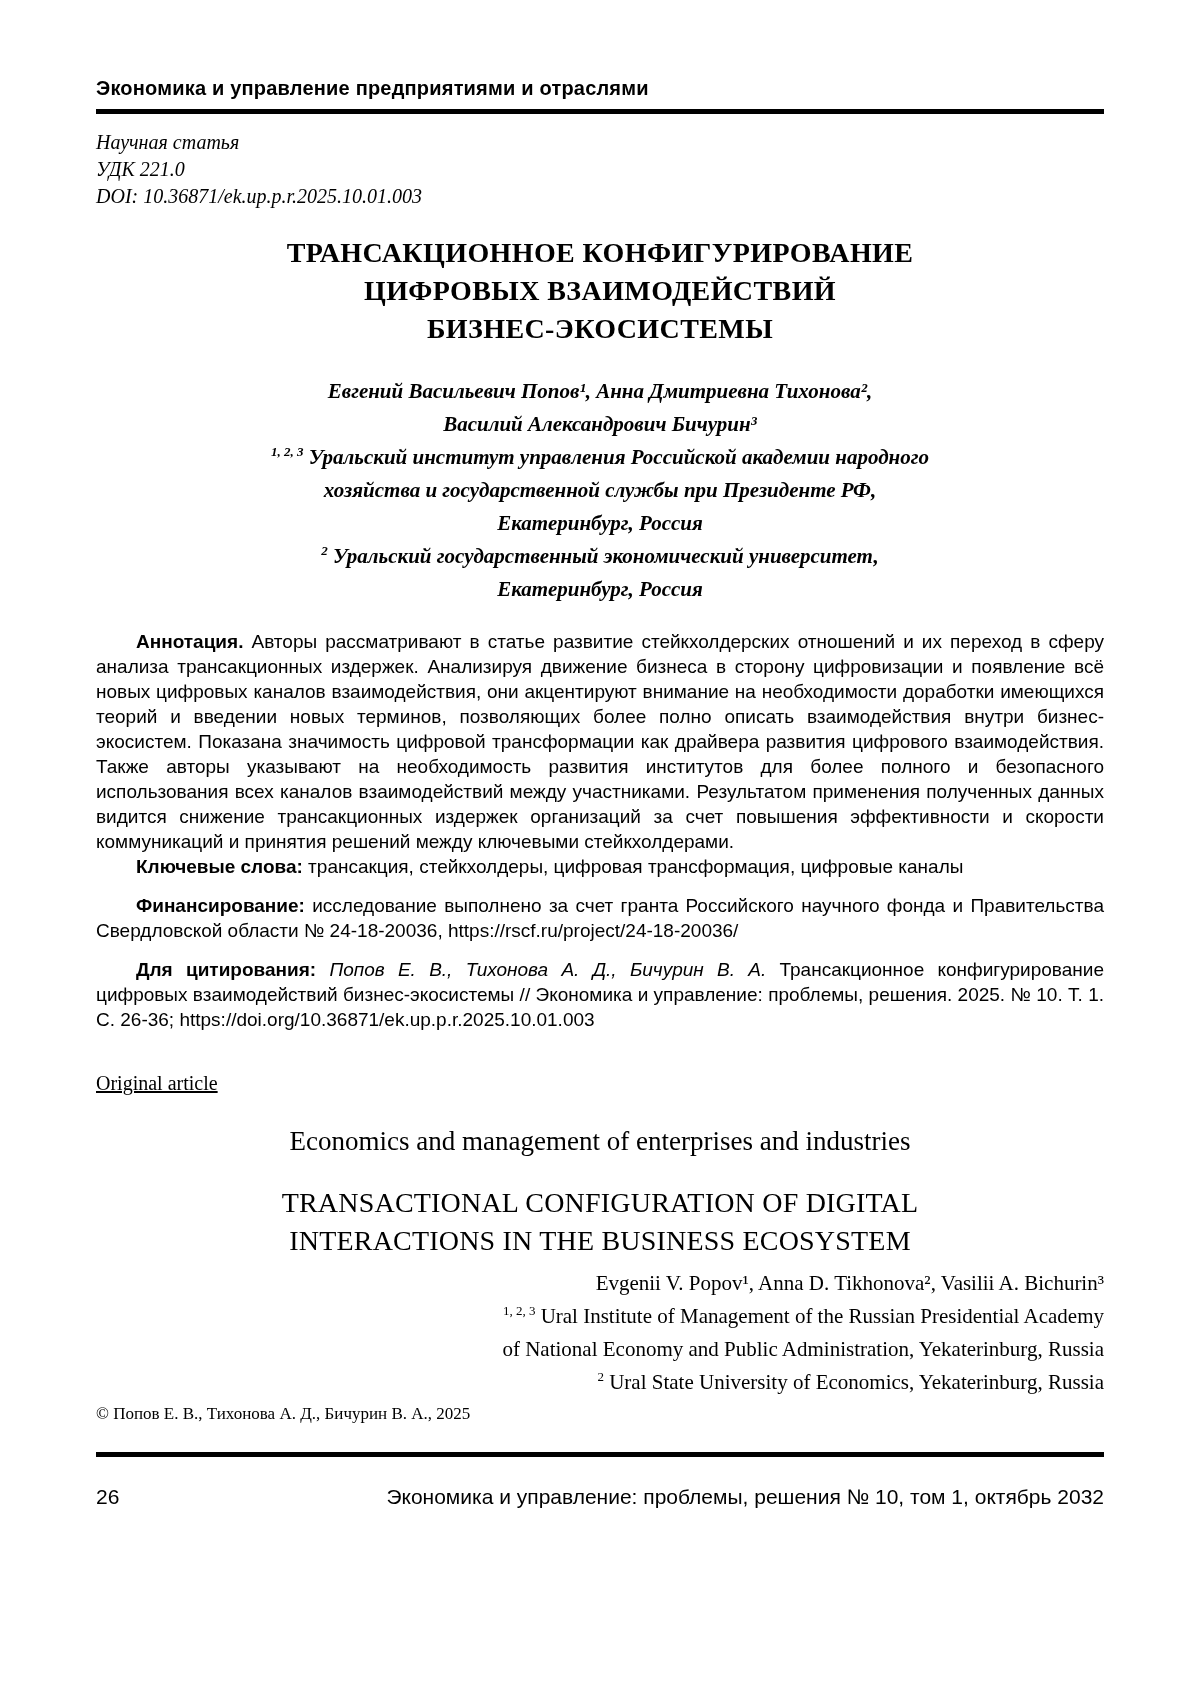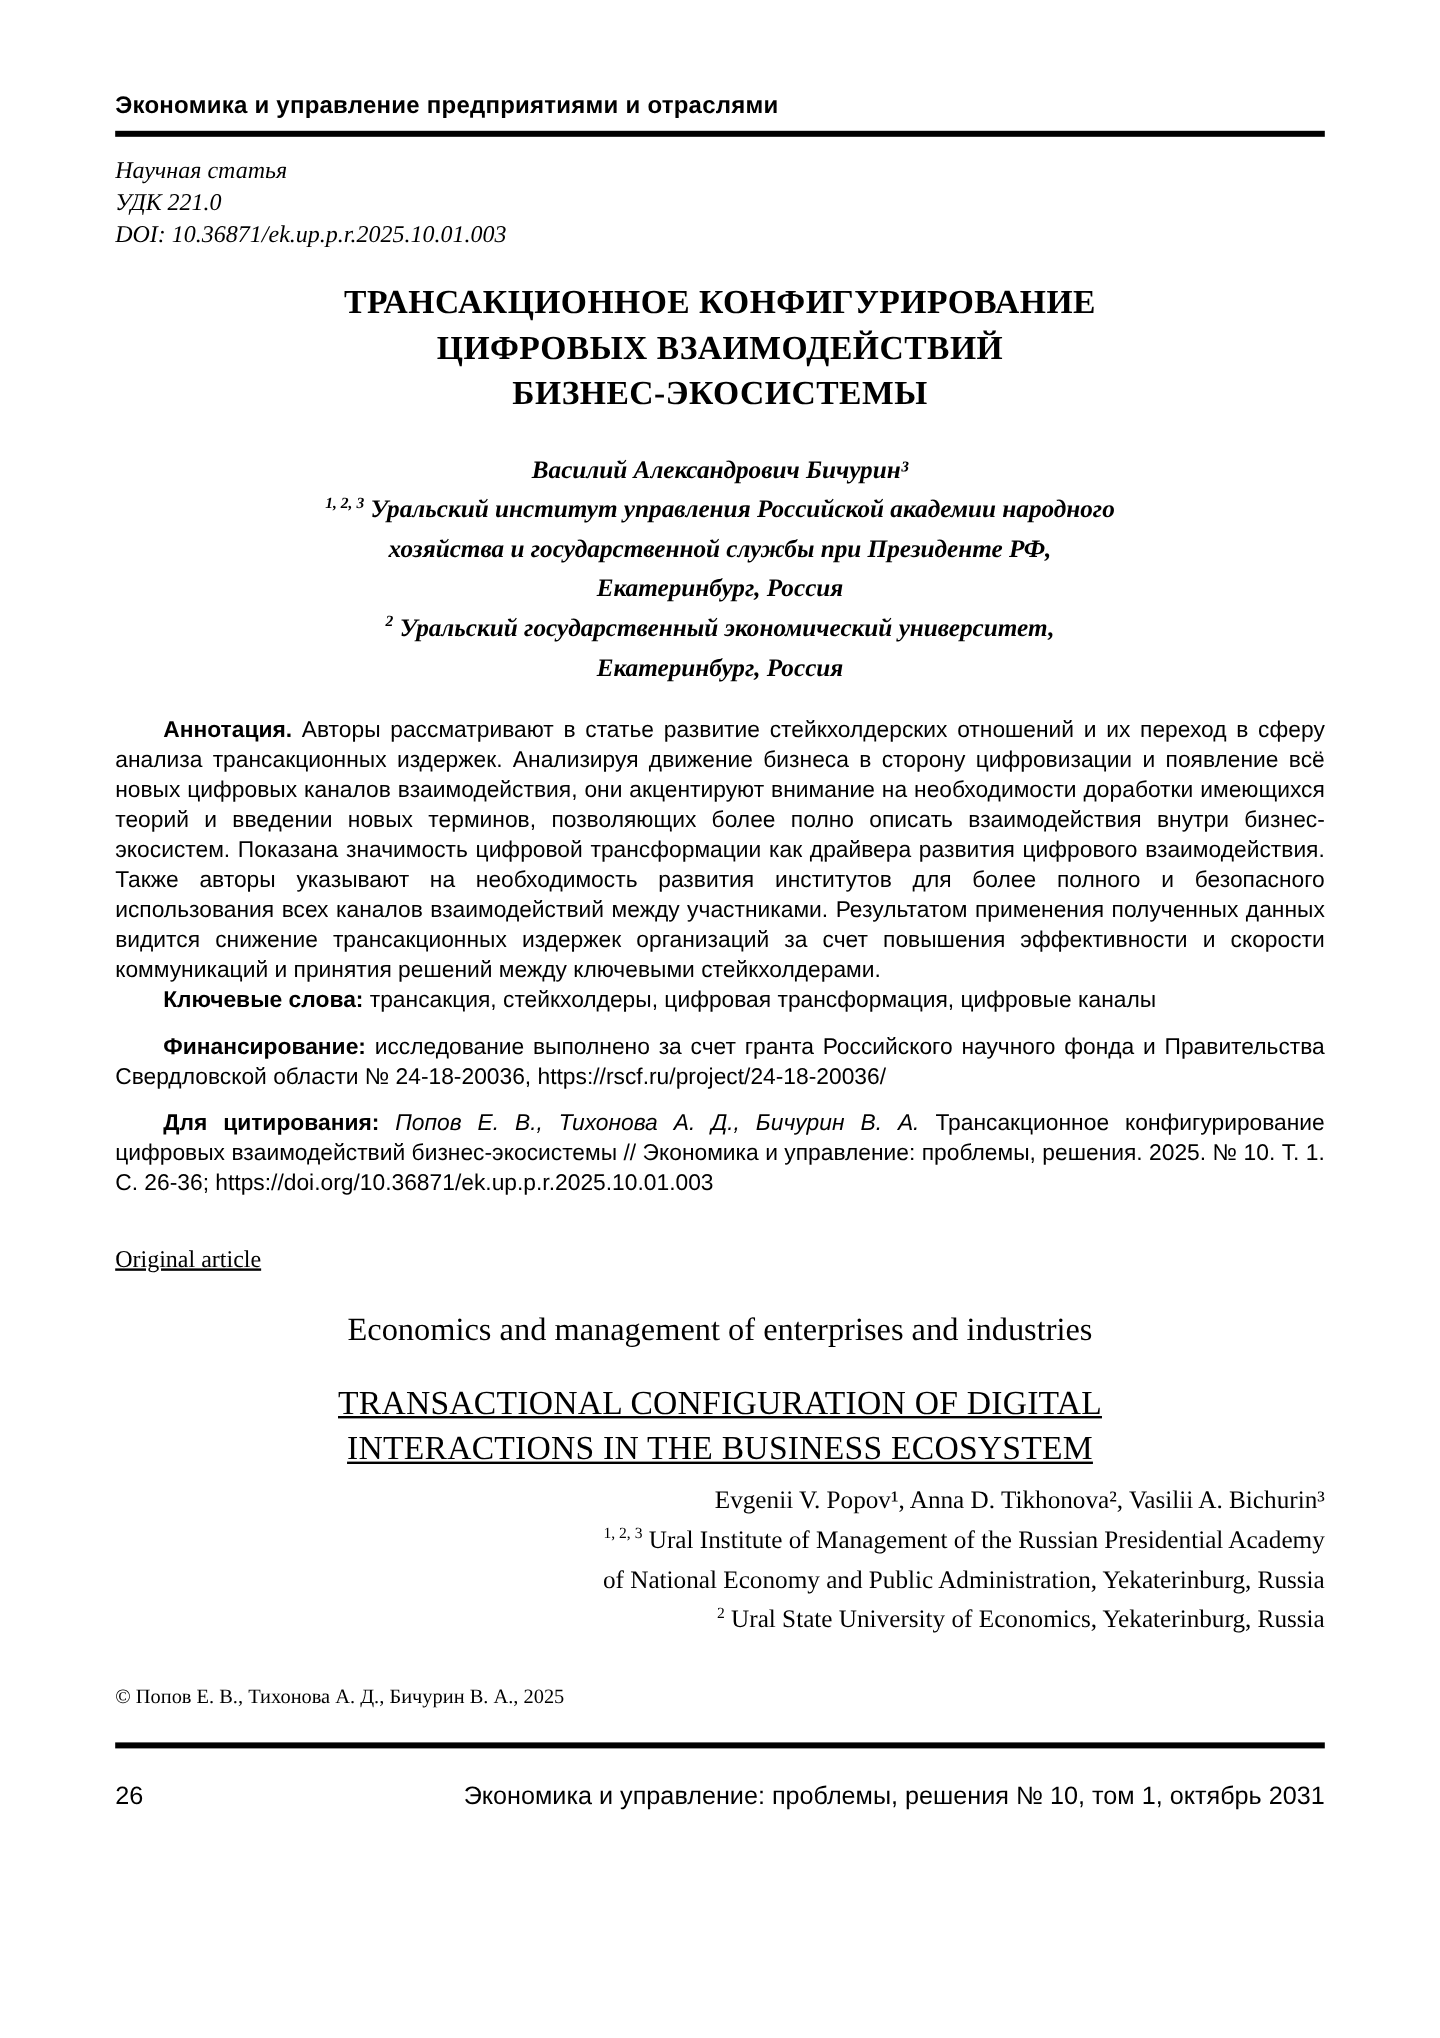--- a/index.html
+++ b/index.html
@@ -64,21 +64,20 @@
     line-height: 34px;
   }
   .title-en {
     margin-top: 26px;
     text-align: center;
     font-weight: normal;
     font-size: 28px;
     line-height: 38px;
     white-space: pre-line;
     letter-spacing: 0.2px;
-    text-decoration: underline;
   }
   .authors-en {
     margin-top: 4px;
     text-align: right;
     font-size: 21px;
     line-height: 27px;
   }
   .copyright { position: absolute; left: 96px; top: 1404px; font-size: 17px; }
   .page-footer { position: absolute; left: 96px; right: 96px; top: 1452px; text-align: right; }
   .footer-row {
@@ -104,20 +103,21 @@
     <div>Научная статья</div>
     <div>УДК 221.0</div>
     <div>DOI: 10.36871/ek.up.p.r.2025.10.01.003</div>
   </section>
 
   <h1 class="title-ru">ТРАНСАКЦИОННОЕ КОНФИГУРИРОВАНИЕ
 ЦИФРОВЫХ ВЗАИМОДЕЙСТВИЙ
 БИЗНЕС-ЭКОСИСТЕМЫ</h1>
 
   <section class="authors-ru">
+    <div><span class="sup"></span> <span>Евгений Васильевич Попов¹, Анна Дмитриевна Тихонова²,</span></div>
     <div><span class="sup"></span> <span>Василий Александрович Бичурин³</span></div>
     <div><span class="sup">1, 2, 3</span> <span>Уральский институт управления Российской академии народного</span></div>
     <div><span class="sup"></span> <span>хозяйства и государственной службы при Президенте РФ,</span></div>
     <div><span class="sup"></span> <span>Екатеринбург, Россия</span></div>
     <div><span class="sup">2</span> <span>Уральский государственный экономический университет,</span></div>
     <div><span class="sup"></span> <span>Екатеринбург, Россия</span></div>
   </section>
 
   <p class="body-sans indent abstract"><span class="b">Аннотация.</span><span> Авторы рассматривают в статье развитие стейкхолдерских отношений и их переход в сферу анализа трансакционных издержек. Анализируя движение бизнеса в сторону цифровизации и появление всё новых цифровых каналов взаимодействия, они акцентируют внимание на необходимости доработки имеющихся теорий и введении новых терминов, позволяющих более полно описать взаимодействия внутри бизнес-экосистем. Показана значимость цифровой трансформации как драйвера развития цифрового взаимодействия. Также авторы указывают на необходимость развития институтов для более полного и безопасного использования всех каналов взаимодействий между участниками. Результатом применения полученных данных видится снижение трансакционных издержек организаций за счет повышения эффективности и скорости коммуникаций и принятия решений между ключевыми стейкхолдерами.</span></p>
 
@@ -140,17 +140,17 @@
     <div><span class="sup"></span> <span>of National Economy and Public Administration, Yekaterinburg, Russia</span></div>
     <div><span class="sup">2</span> <span>Ural State University of Economics, Yekaterinburg, Russia</span></div>
   </section>
 
   <div class="copyright">© Попов Е. В., Тихонова А. Д., Бичурин В. А., 2025</div>
 
   <footer class="page-footer">
     <div class="rule"></div>
     <div class="footer-row">
       <span>26</span>
-      <span>Экономика и управление: проблемы, решения № 10, том 1, октябрь 2031</span>
+      <span>Экономика и управление: проблемы, решения № 10, том 1, октябрь 2032</span>
     </div>
   </footer>
 
 </div>
 
 </body></html>

